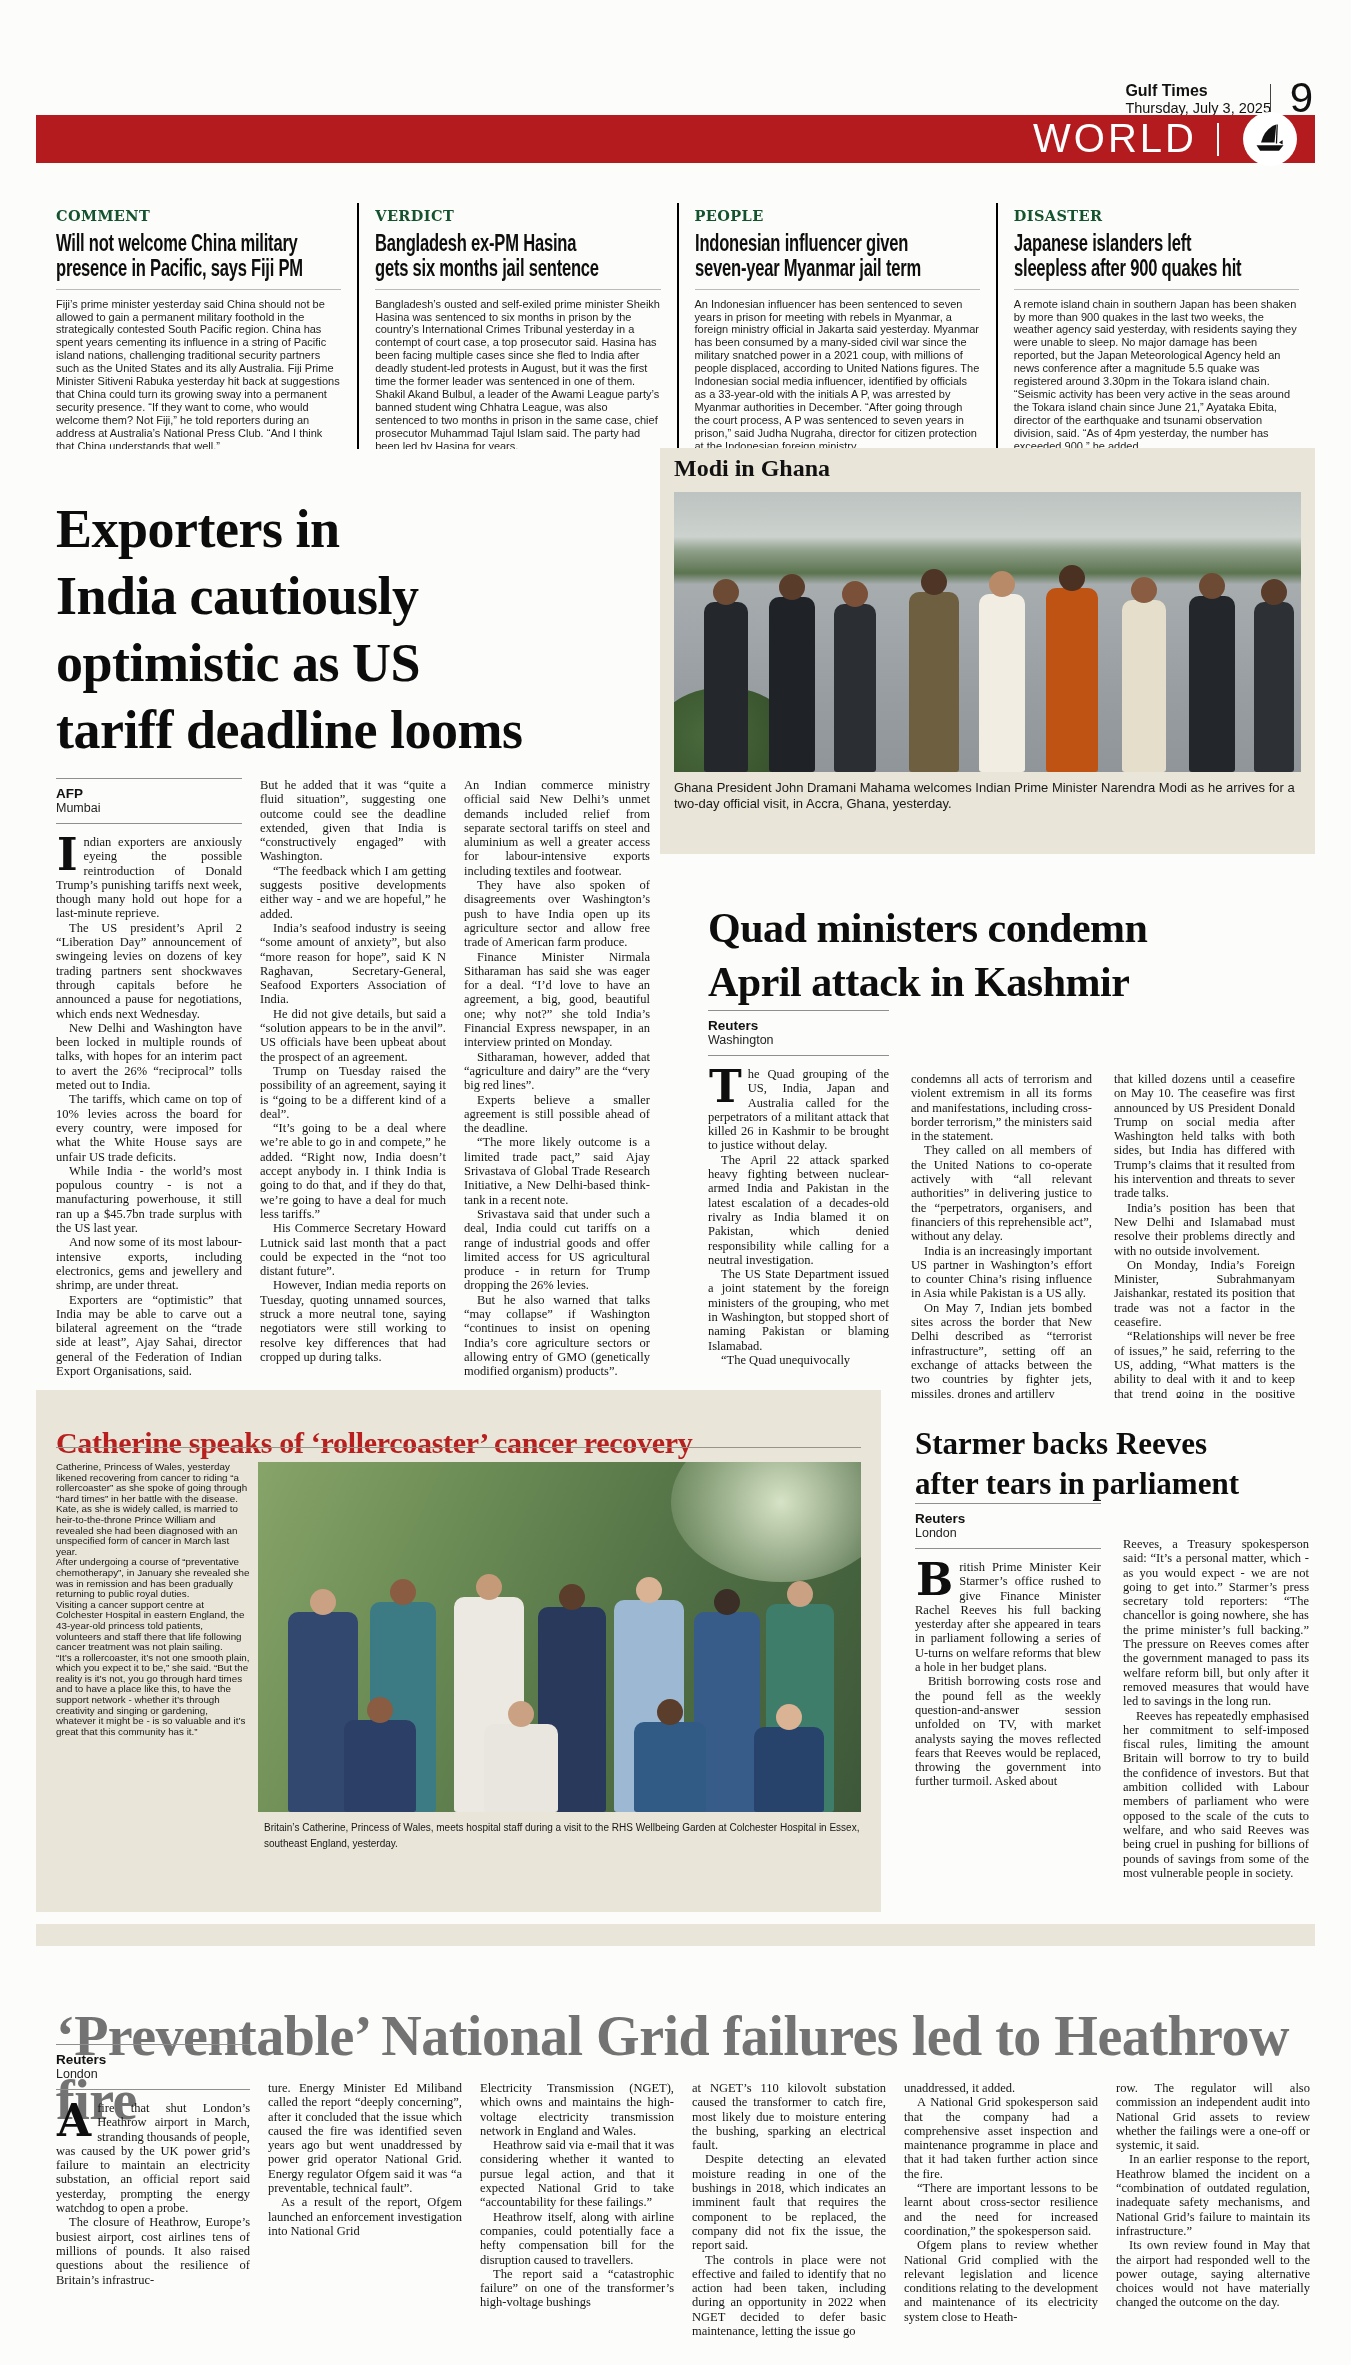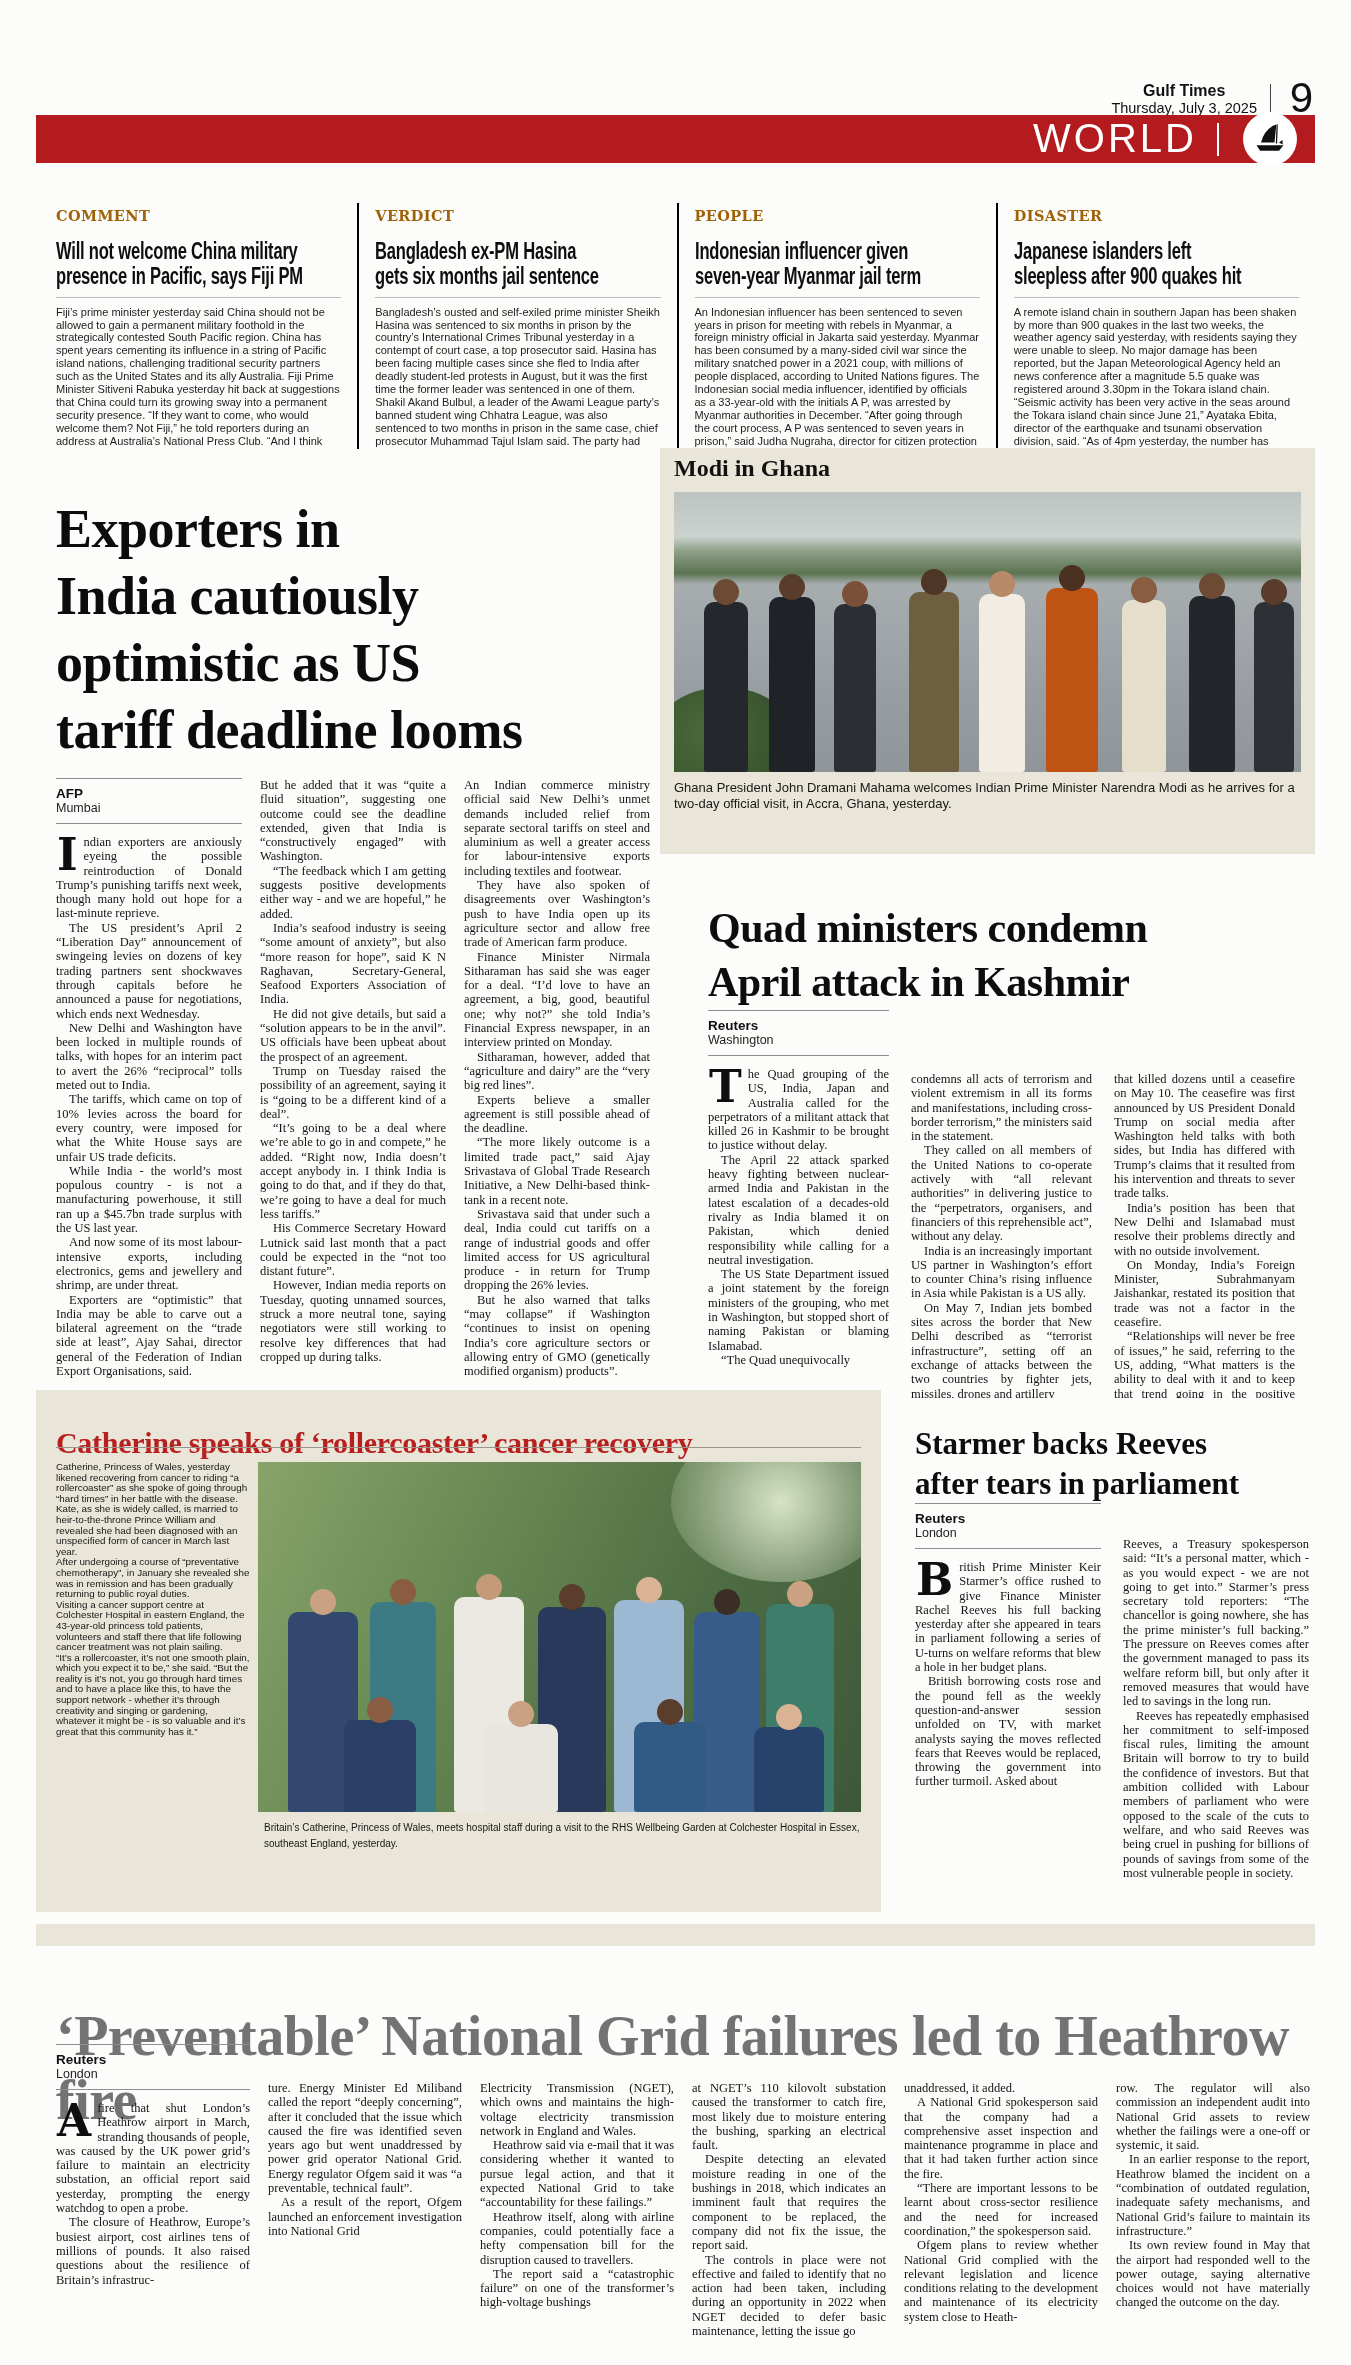--- a/index.html
+++ b/index.html
@@ -1,34 +1,34 @@
 <!DOCTYPE html>
 <html><head>
 <meta charset="utf-8">
 <style>
   html,body{margin:0;padding:0;background:#e8e8e8;}
   .page{position:relative;width:1351px;height:2365px;background:#fcfcfa;margin:0 auto;overflow:hidden;
         font-family:"Liberation Sans",sans-serif;color:#161616;}
   
-  .mast-meta{position:absolute;top:82px;right:94px;text-align:center;line-height:1.15;}
+  .mast-meta{position:absolute;top:82px;right:80px;text-align:left;line-height:1.15;}
   .paper-name{font-weight:bold;font-size:16px;color:#111;}
   .paper-date{font-size:14.5px;color:#111;}
   .mast-divider{position:absolute;top:84px;right:80px;width:1px;height:36px;background:#444;}
   .page-num{position:absolute;top:74px;right:38px;font-size:42px;color:#111;}
   .world-banner{position:absolute;left:36px;top:115px;width:1279px;height:48px;background:#b31b1e;}
   .world-title{position:absolute;right:118px;top:1px;color:#fff;font-size:40px;letter-spacing:3px;font-weight:400;}
   .banner-sep{position:absolute;right:96px;top:8px;width:2px;height:33px;background:#fff;}
   .banner-logo{position:absolute;right:18px;top:-3px;width:54px;height:54px;background:#fff;border-radius:50%;
                display:flex;align-items:center;justify-content:center;}
   
   .top-stories{position:absolute;left:56px;top:203px;width:1259px;height:246px;display:flex;overflow:hidden;}
   .top-story{flex:1;padding:0 16px;overflow:hidden;}
   .top-story:first-child{padding-left:0;}
   .top-story + .top-story{border-left:2px solid #000000;}
-  .kicker{font-family:"DejaVu Serif",serif;font-weight:bold;color:#a16207;font-size:14.5px;letter-spacing:.4px;margin:4px 0 15px;}
+  .kicker{font-family:"DejaVu Serif",serif;font-weight:bold;color:#14532d;font-size:14.5px;letter-spacing:.4px;margin:4px 0 7px;}
   .top-headline{font-weight:800;font-size:23px;line-height:1.08;letter-spacing:-.3px;color:#0e0e0e;
                 white-space:pre-line;width:140%;transform:scaleX(.72);transform-origin:0 0;margin-bottom:8px;}
   .top-rule{border-top:1px solid #bbb;margin-bottom:8px;}
   .top-body{font-size:11px;line-height:12.9px;color:#1d1d1d;}
   
   .byline{border-top:1px solid #8f8f8f;border-bottom:1px solid #8f8f8f;padding:7px 0 8px;margin-bottom:11px;}
   .byline .agency{font-weight:bold;font-size:13.5px;color:#111;}
   .byline .location{font-size:12.5px;color:#222;}
   .serif-cols{display:flex;overflow:hidden;margin-top:8px;}
   .serif-cols .col{overflow:hidden;}

